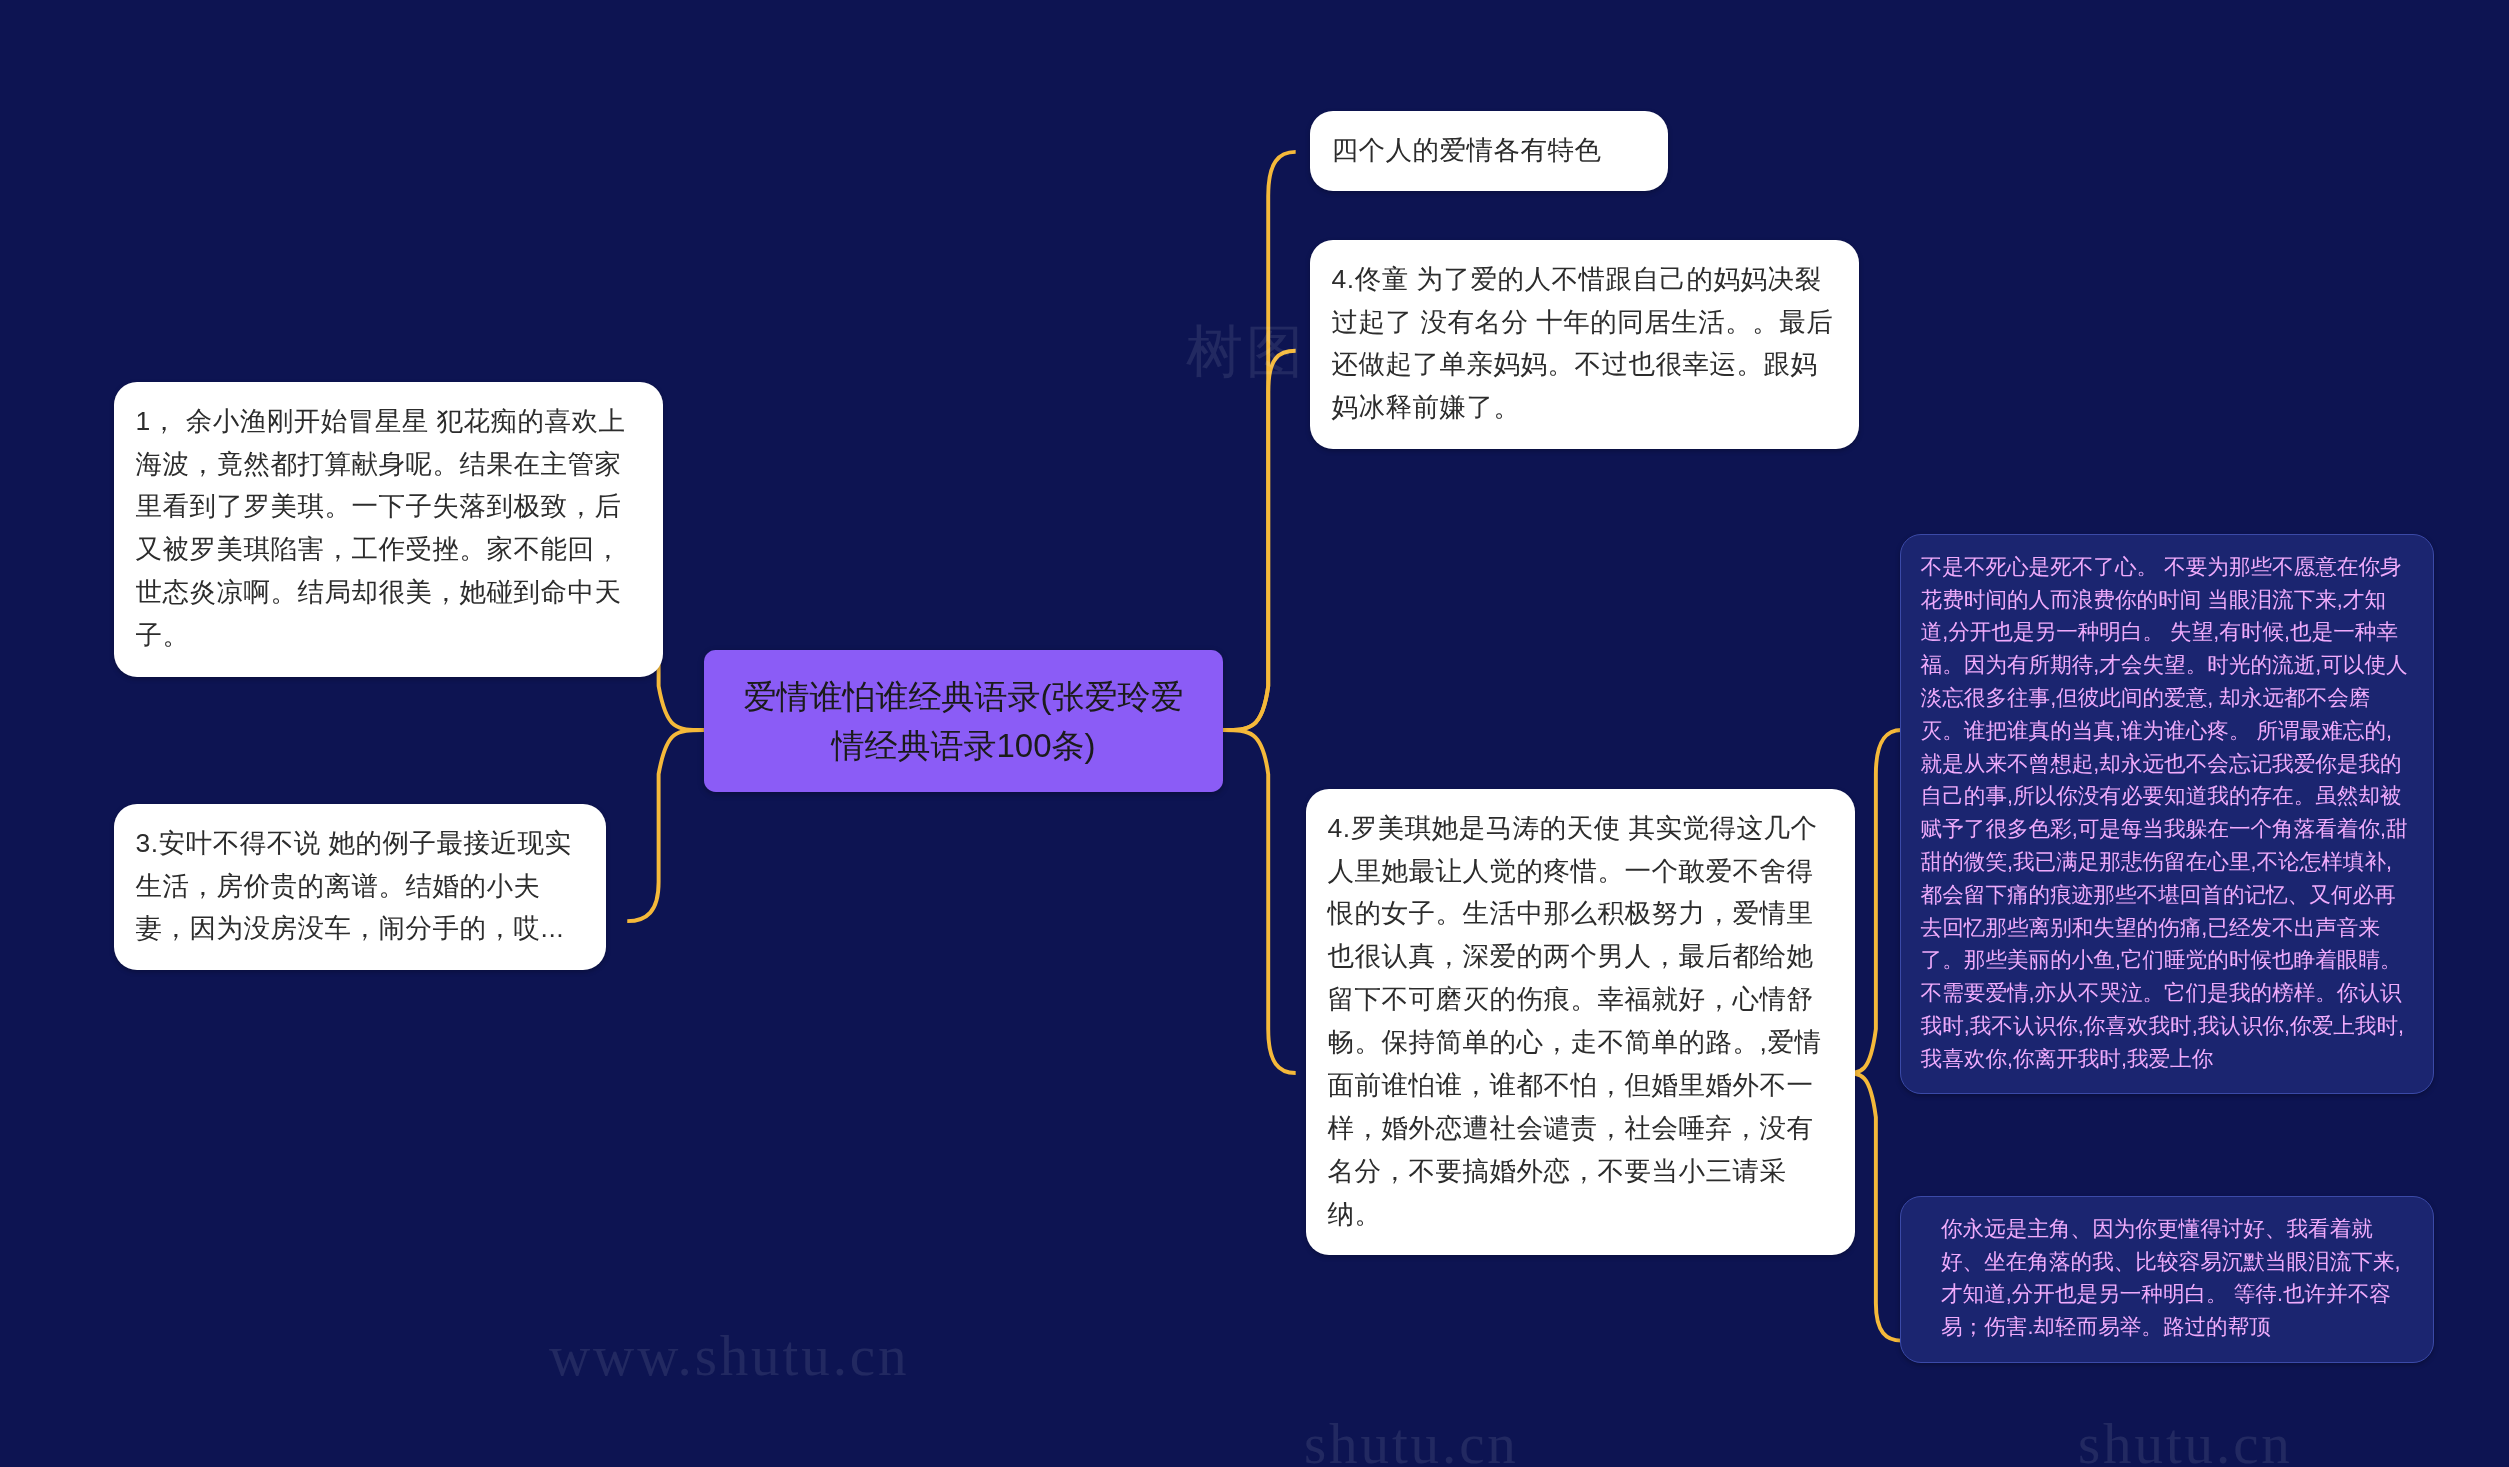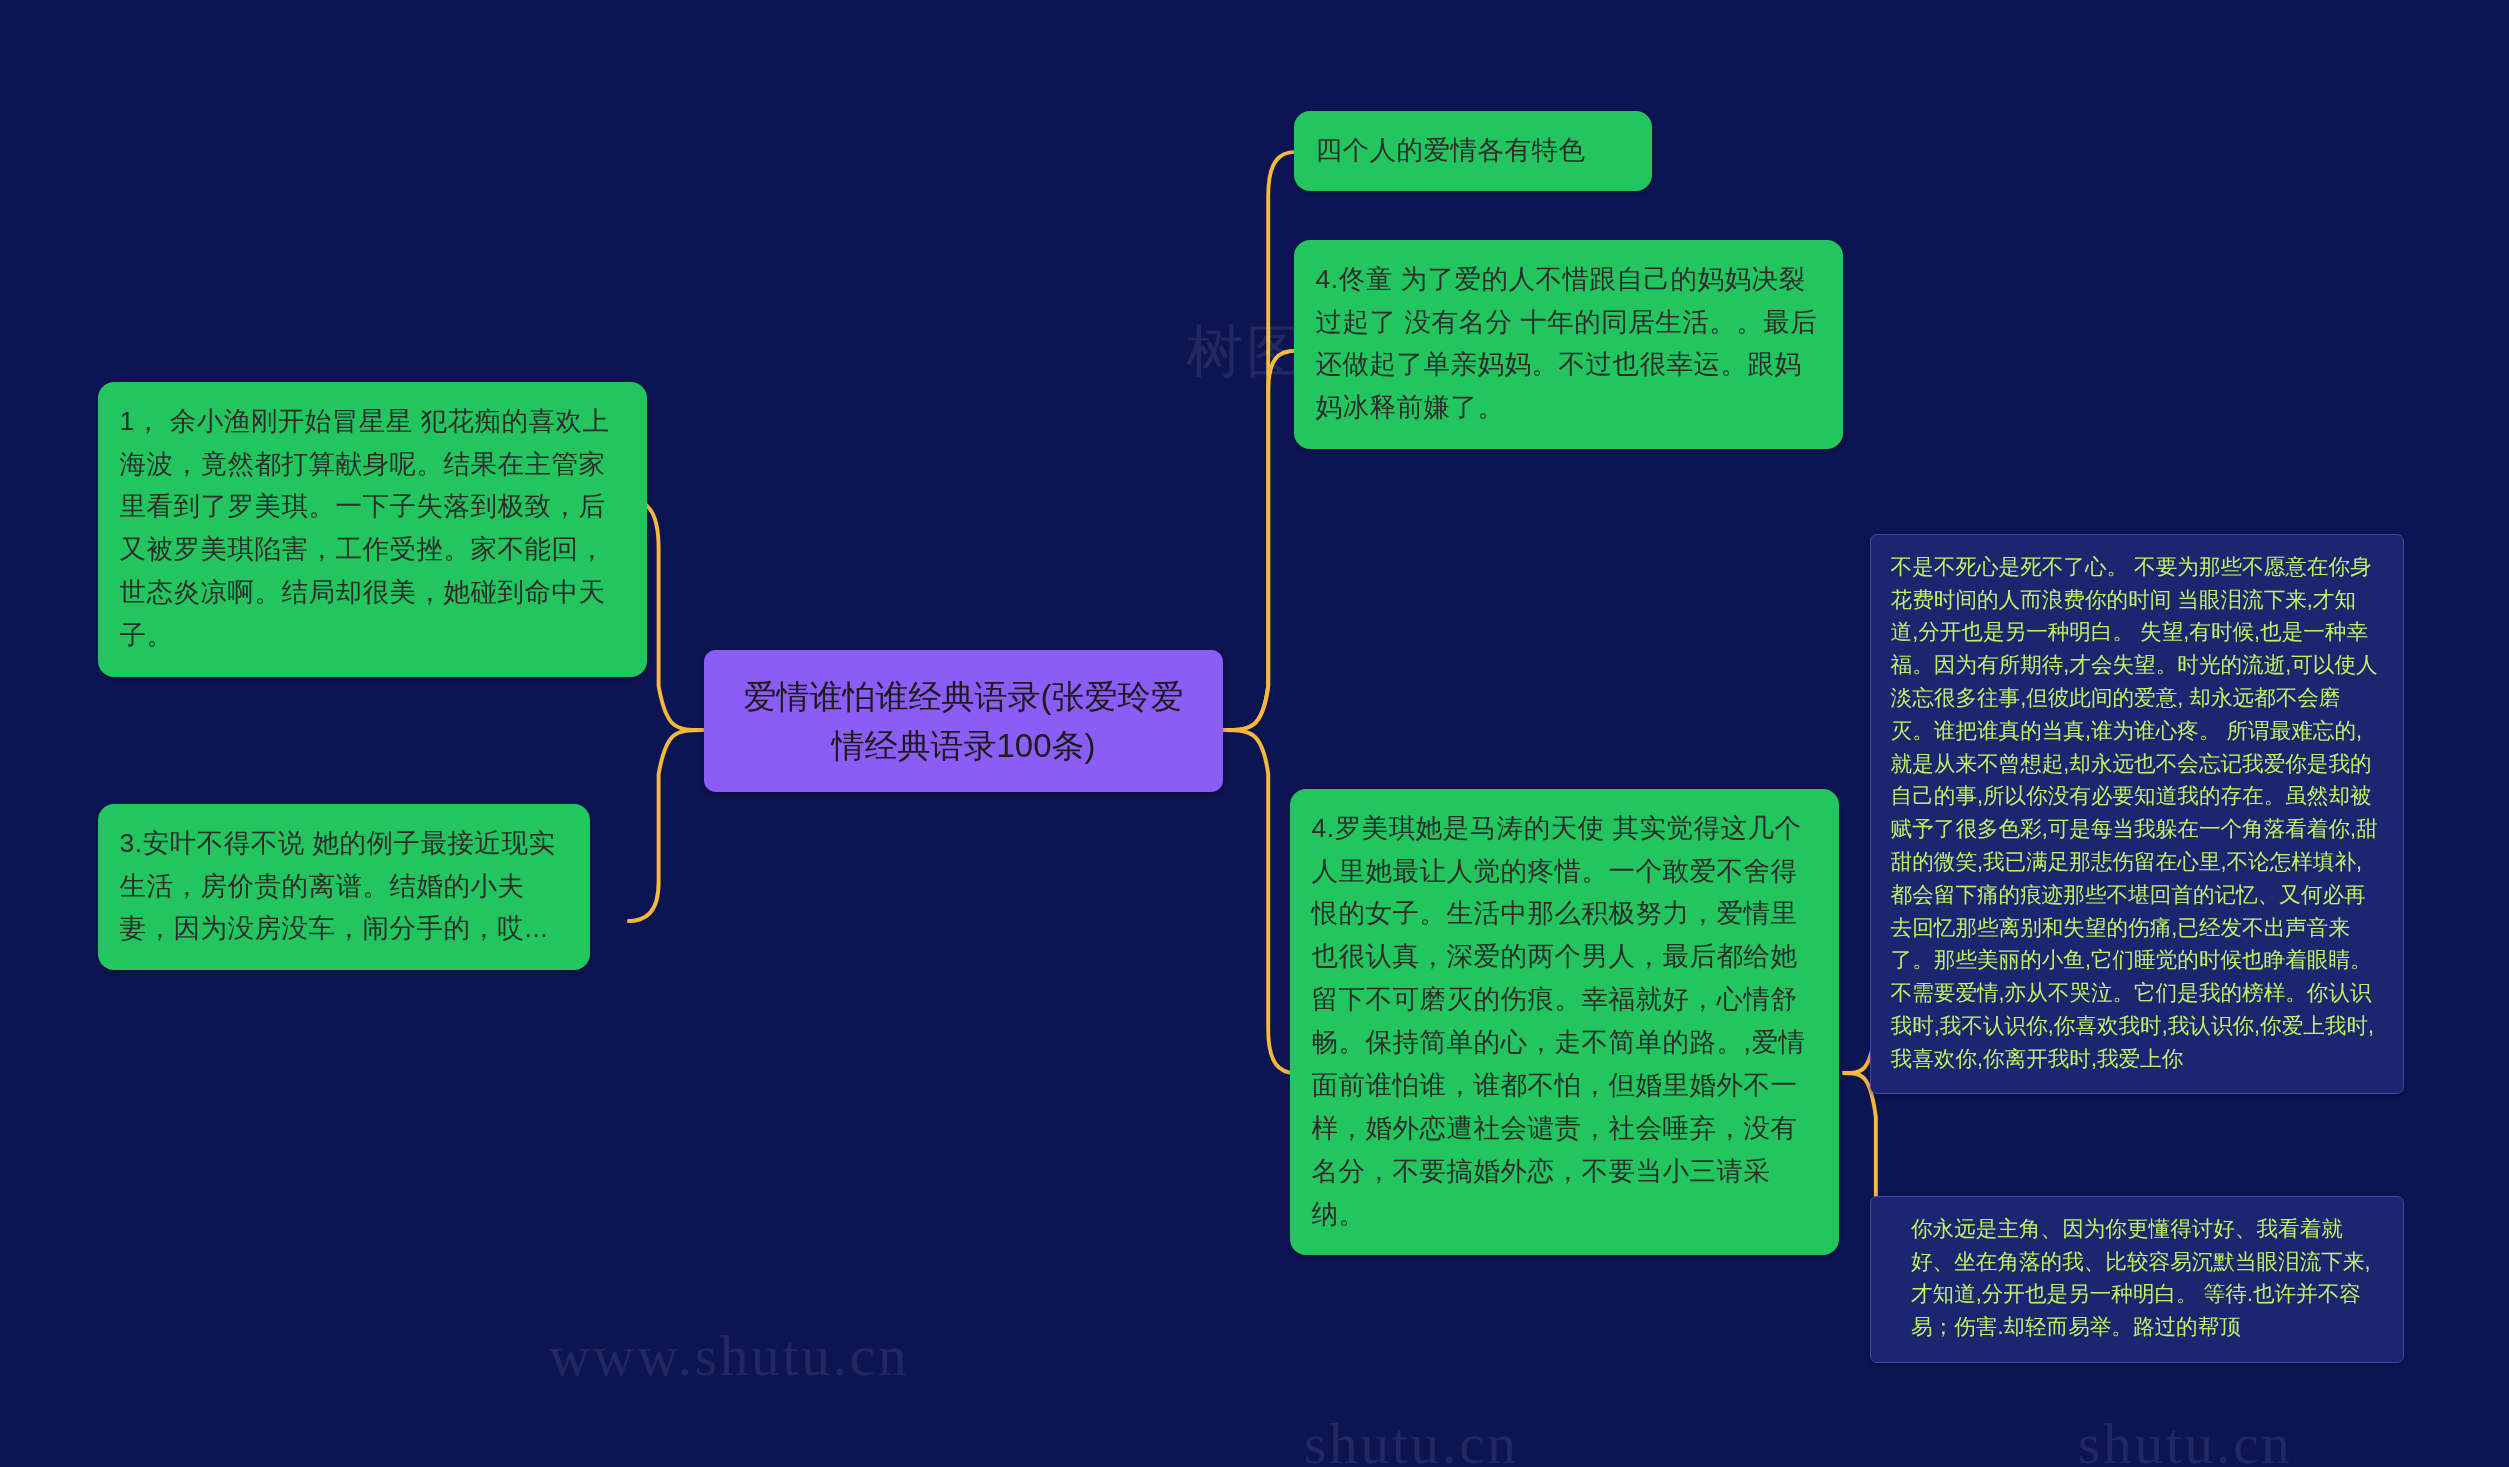--- a/index.html
+++ b/index.html
@@ -44,48 +44,50 @@
     width: 2509px;
     height: 1467px;
     pointer-events: none;
   }
 
   .node {
     position: absolute;
     box-sizing: border-box;
   }
   .white-card {
-    background: #22c55e;
-    border-radius: 16px;
+    background: #ffffff;
+    border-radius: 23px;
     color: #2c2c2c;
     font-size: 26.5px;
     line-height: 1.62;
     padding: 17.6px 21.6px 19.6px 21.6px;
     box-shadow: 0 2px 4.9px rgba(0,0,0,0.25);
     letter-spacing: 0.5px;
+    margin-left: 16px;
   }
   .center-node {
     background: #8b5cf6;
     border-radius: 11.8px;
     color: #1b1b1b;
     font-size: 33px;
     line-height: 1.5;
     padding: 21.6px 25.5px;
     text-align: center;
     box-shadow: 0 2px 5.9px rgba(0,0,0,0.3);
   }
   .dark-card {
     background: #1b2570;
     border: 1px solid #3b4aa8;
-    border-radius: 7px;
-    color: #bef264;
+    border-radius: 21px;
+    color: #f0abfc;
     font-size: 21.6px;
     line-height: 1.52;
     padding: 15.7px 19.6px 17.6px 19.6px;
     box-shadow: 0 2px 4.9px rgba(0,0,0,0.28);
+    margin-left: 30px;
   }
 
   
   #n-left-1  { left: 98px;  top: 382px;  width: 549px; }
   #n-left-3  { left: 98px;  top: 804px;  width: 492px; }
   #n-center  { left: 704px;  top: 650px;  width: 519px; }
   #n-top     { left: 1294px; top: 111px;  width: 358px; }
   #n-r2      { left: 1294px; top: 240px;  width: 549px; }
   #n-r4      { left: 1290px; top: 789px;  width: 549px; }
   #n-dark1   { left: 1870px; top: 534px;  width: 534px; }

